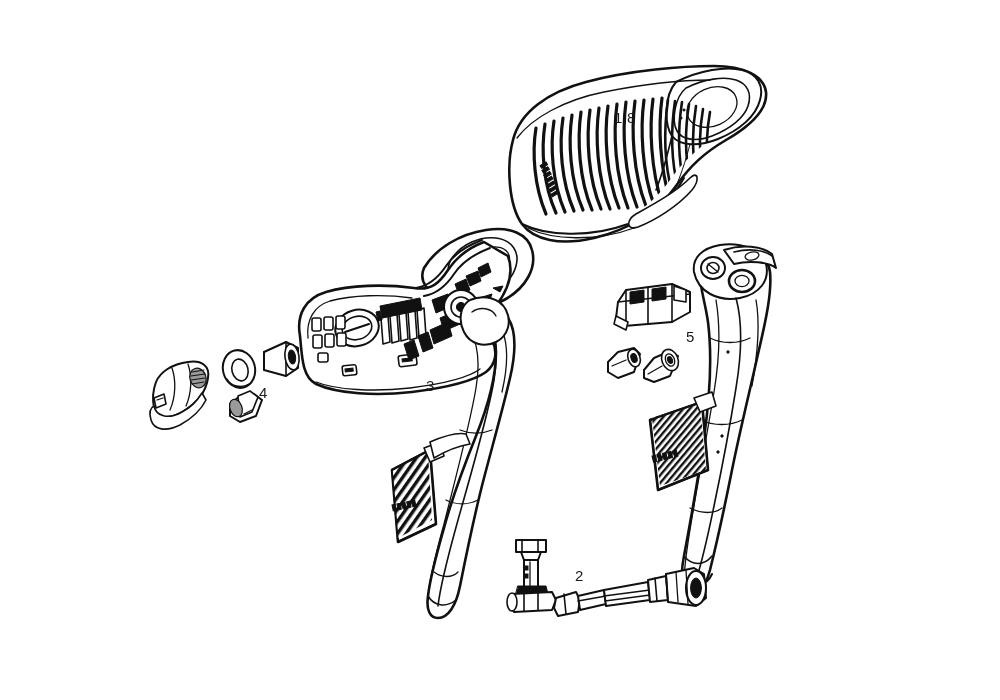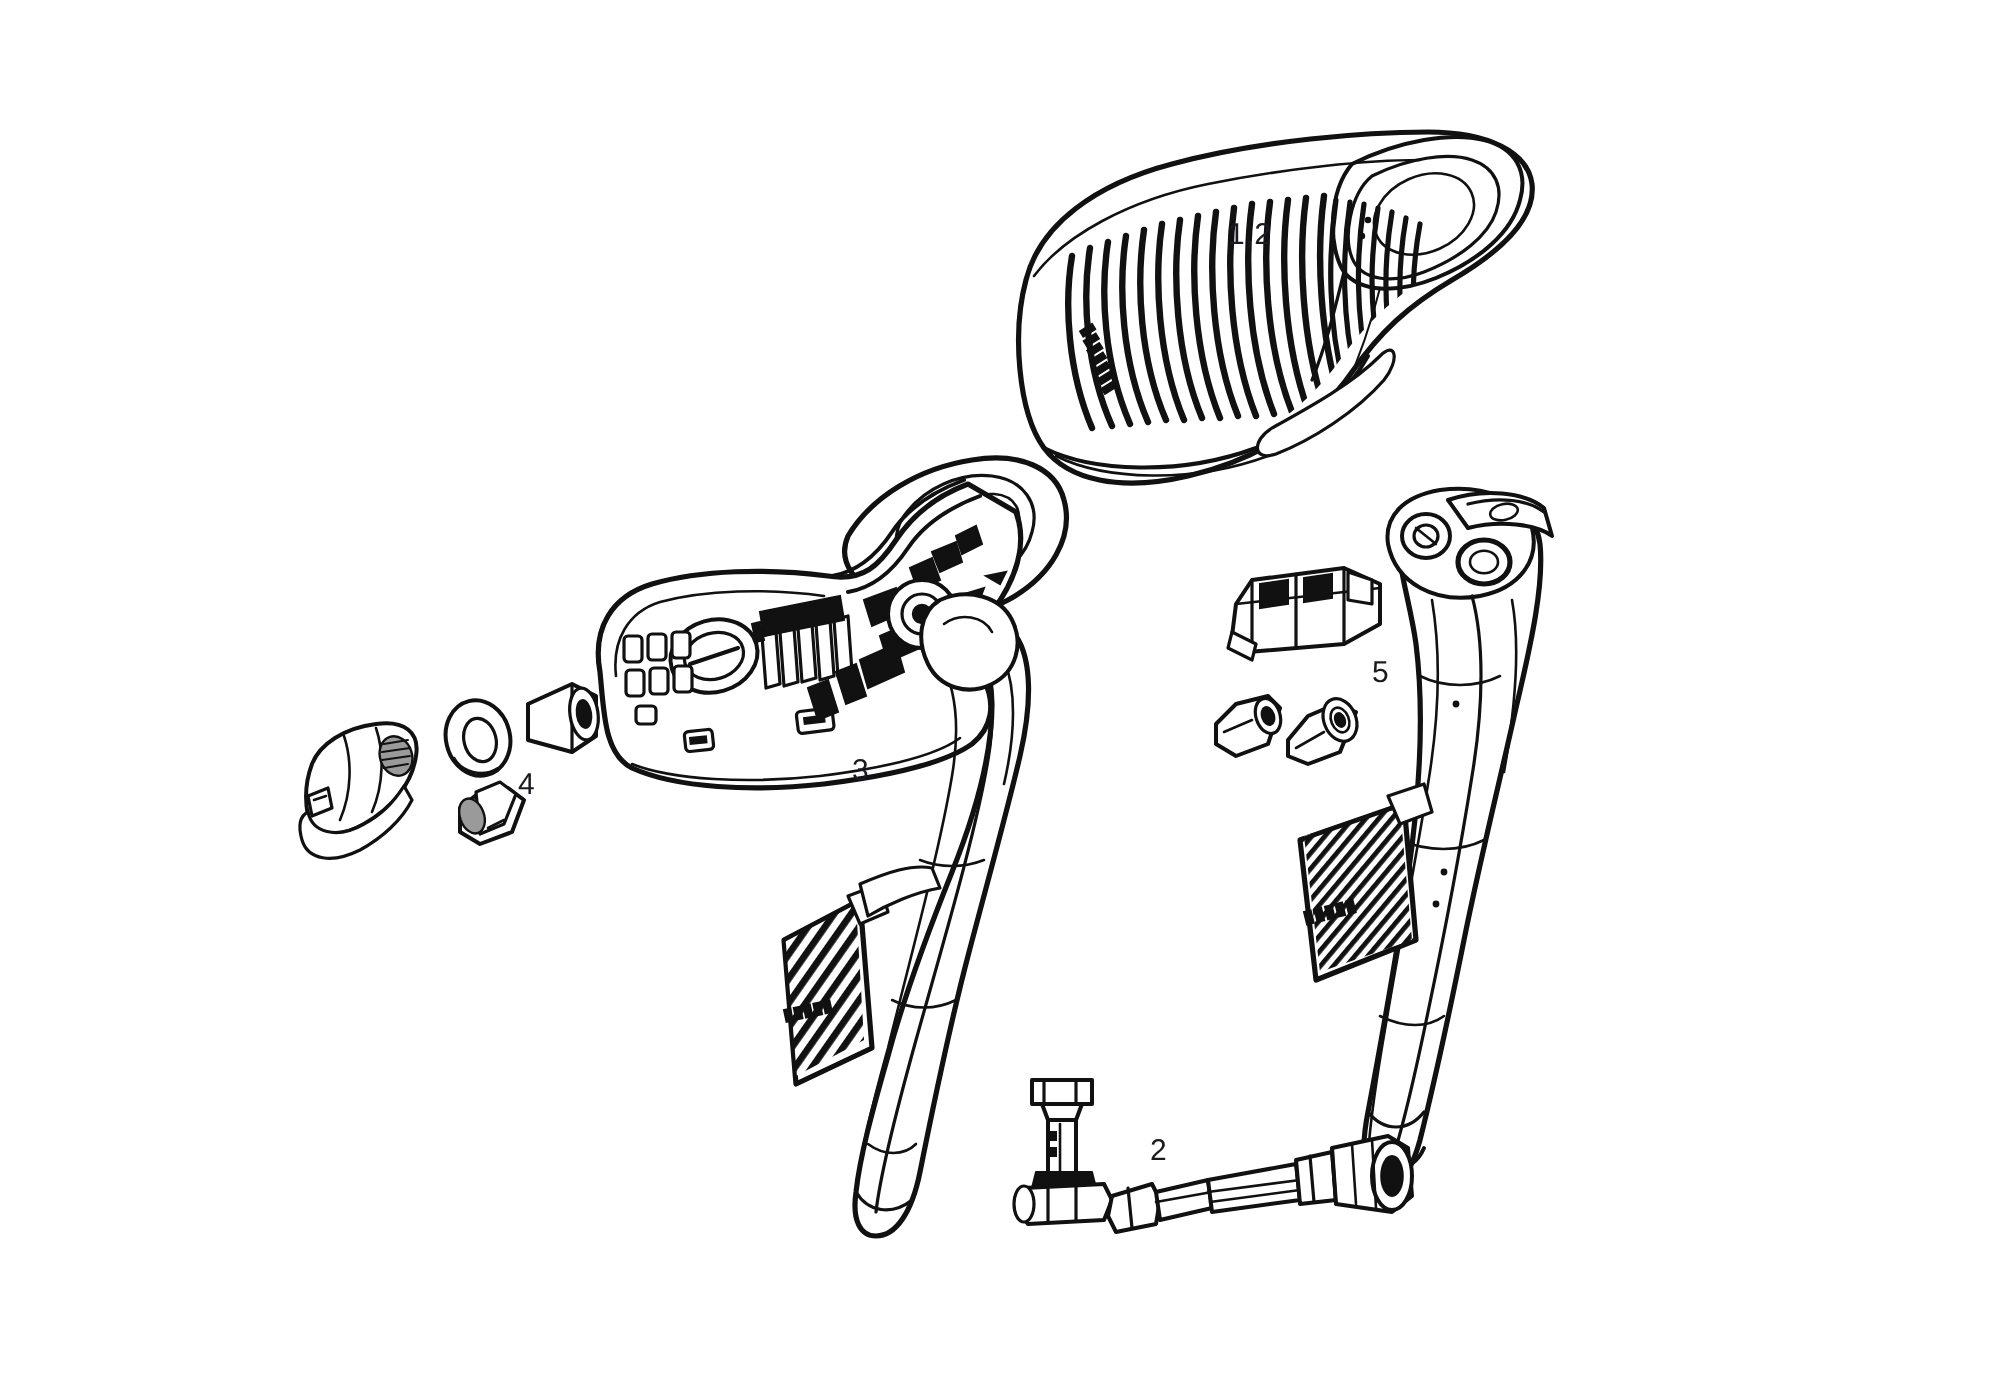--- a/index.html
+++ b/index.html
@@ -486,21 +486,21 @@
       <path class="ln w2 fillwhite" d="M666,574 L694,568 L704,574 L706,598 L696,606 L668,602 Z"></path>
       <ellipse class="ln w2 fillwhite" cx="696" cy="588" rx="10" ry="17"></ellipse>
       <ellipse class="ln w16 fillblack" cx="696" cy="588" rx="5.4" ry="10"></ellipse>
       <path class="ln w16" d="M666,574 L668,602"></path>
       <path class="ln w13" d="M676,572 L678,602"></path>
       <path class="ln w13" d="M686,570 L688,604"></path>
     </g>
 
   </svg>
 
-  <div class="callout-label big" style="left:614px; top:110px;">1,2</div>
+  <div class="callout-label big" style="left:614px; top:110px;">1,8</div>
 
   <div class="callout-label big" style="left:575px; top:568px;">2</div>
 
   <div class="callout-label big" style="left:426px; top:378px;">3</div>
 
   <div class="callout-label big" style="left:259px; top:385px;">4</div>
 
   <div class="callout-label big" style="left:686px; top:329px;">5</div>
 
 </div>

